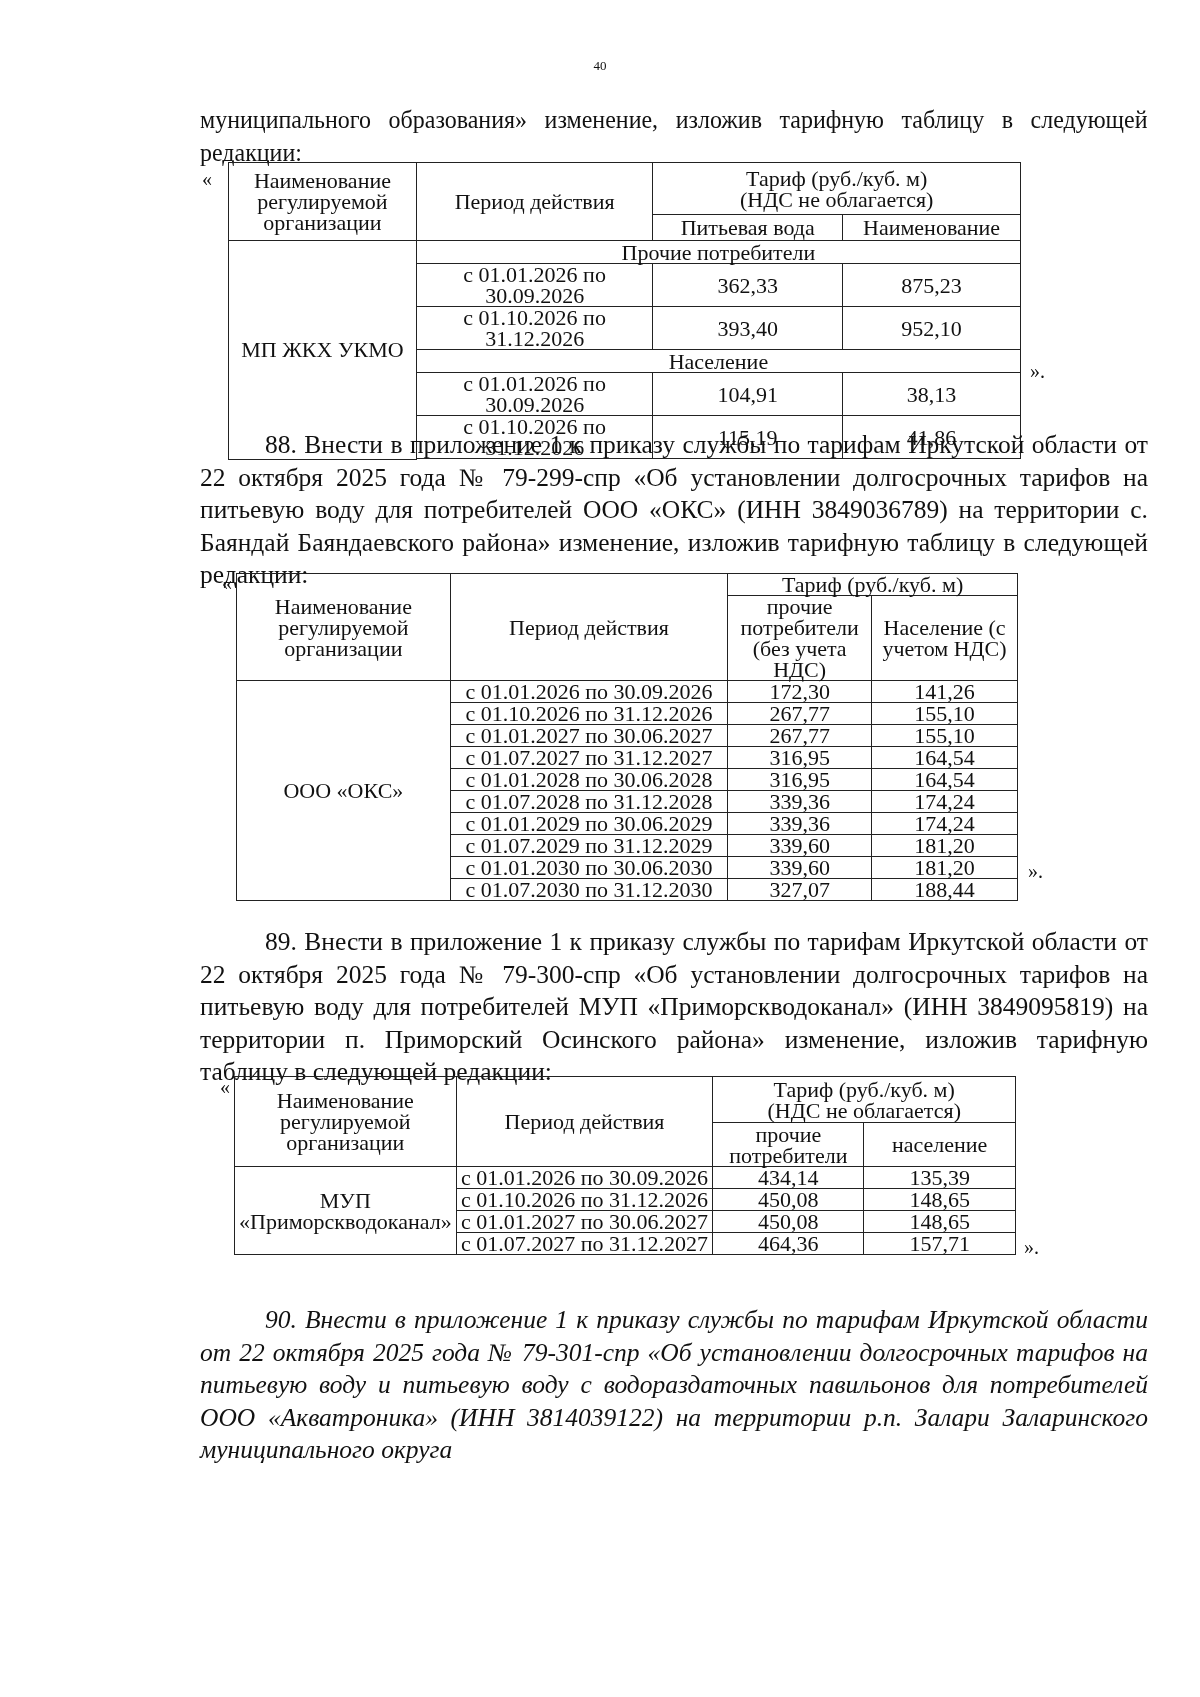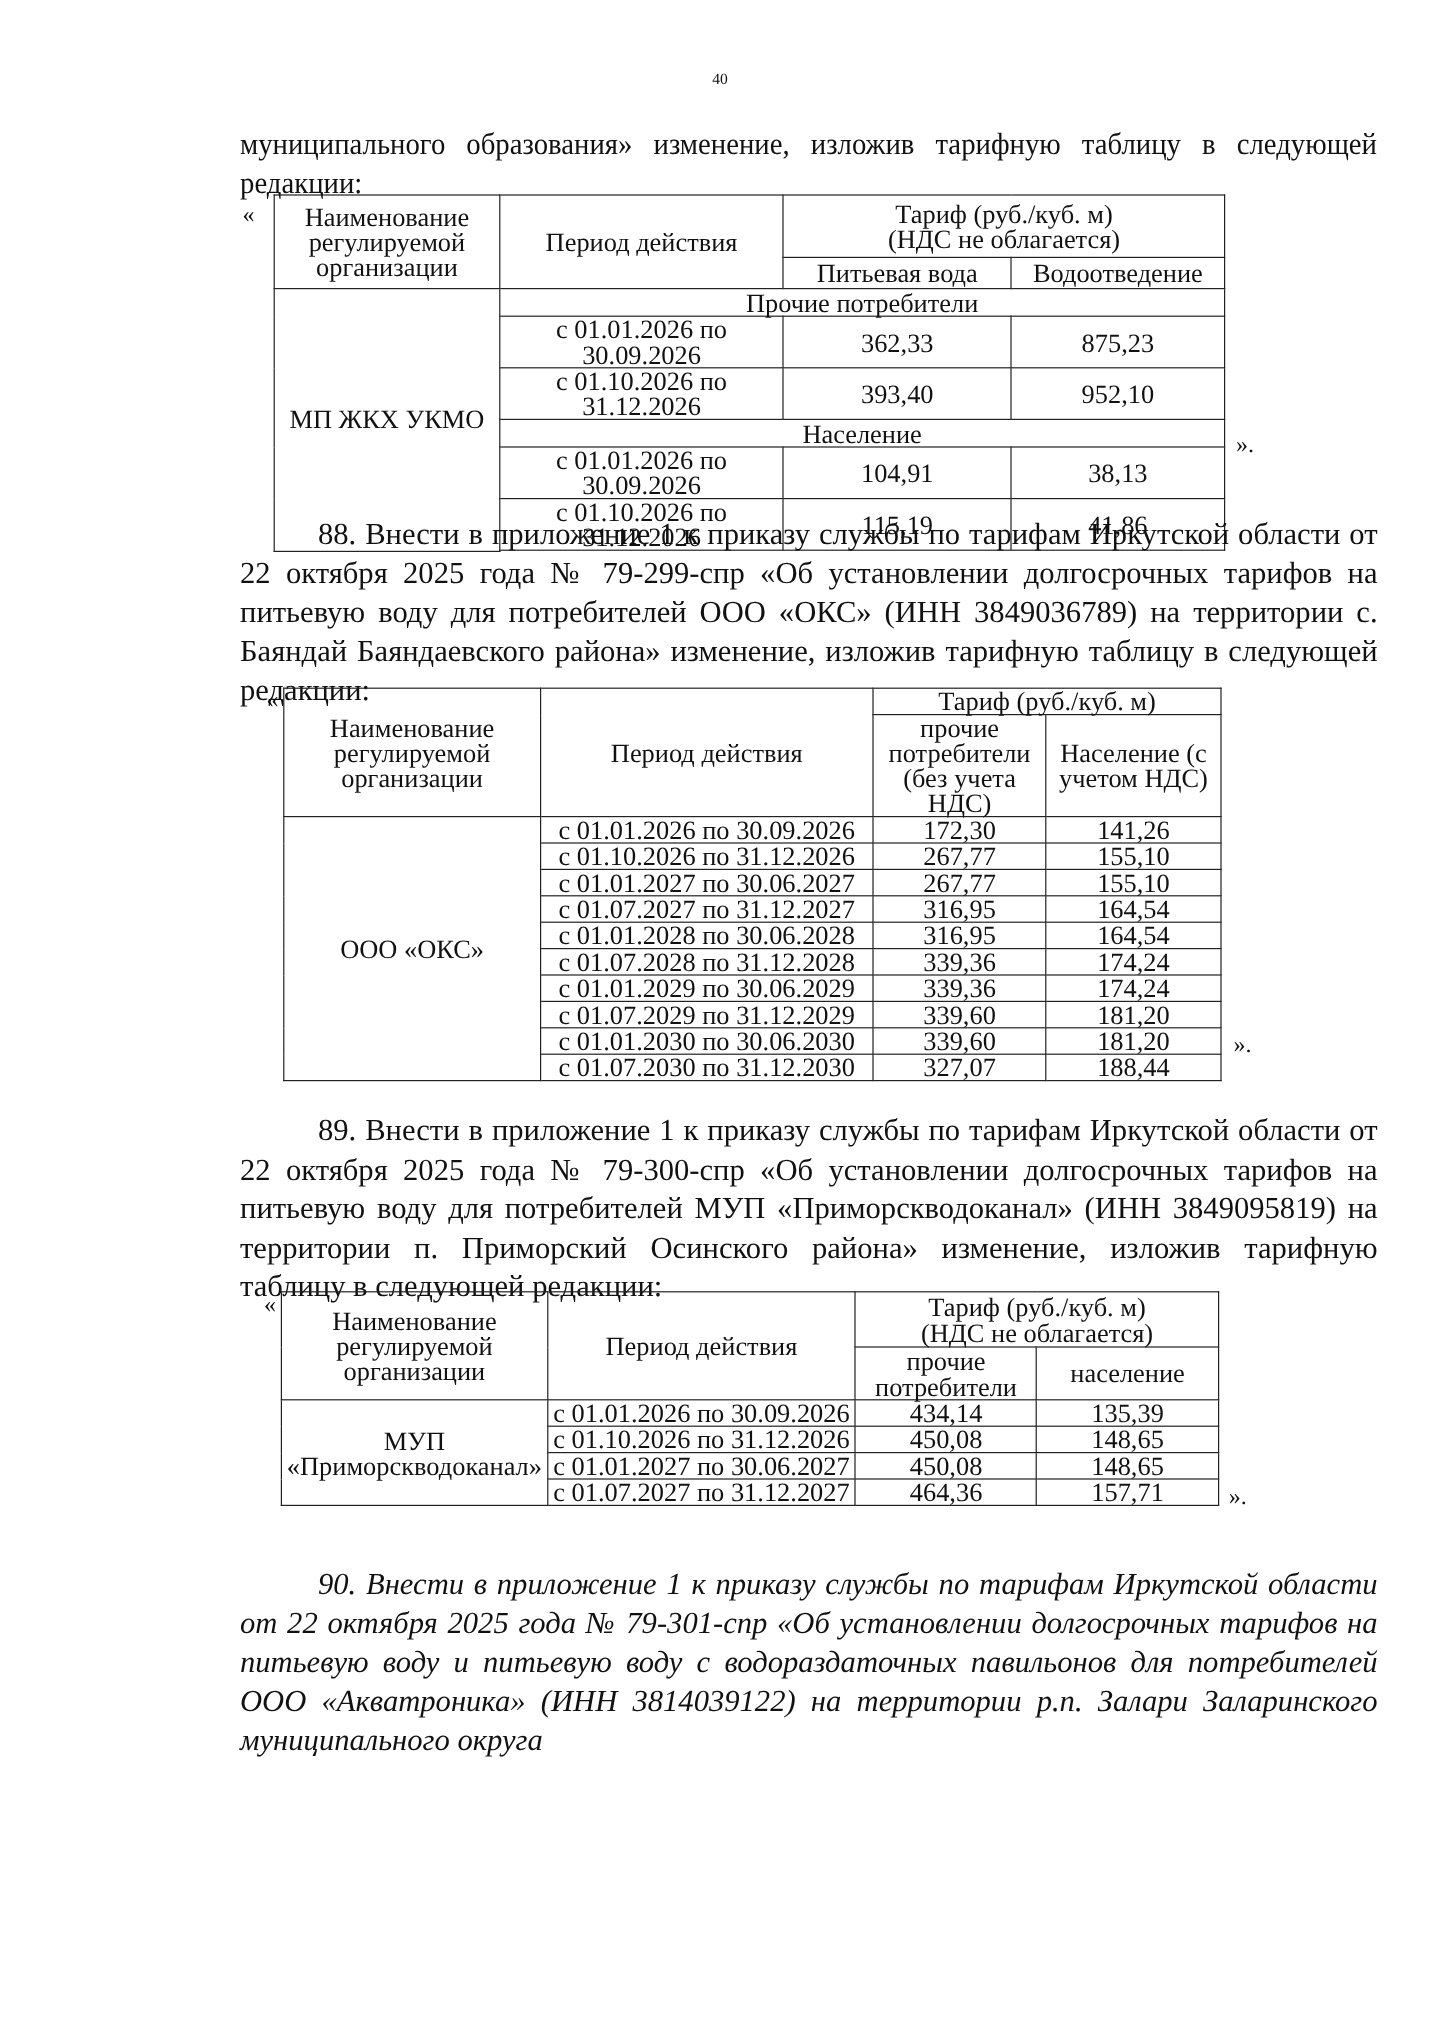--- a/index.html
+++ b/index.html
@@ -44,21 +44,21 @@
       <tr style="height:52px">
     <td rowspan="2">Наименование регулируемой организации</td>
     <td rowspan="2">Период действия</td>
     <td colspan="2">
       <div>Тариф (руб./куб. м)</div>
       <div>(НДС не облагается)</div>
     </td>
   </tr>
   <tr style="height:26px">
     <td>Питьевая вода</td>
-    <td>Водоотведение</td>
+    <td>Наименование</td>
   </tr>
   <tr class="subhead">
     <td rowspan="7">МП ЖКХ УКМО</td>
     <td colspan="3">Прочие потребители</td>
   </tr>
   <tr class="row">
     <td>с 01.01.2026 по 30.09.2026</td>
     <td>362,33</td>
     <td>875,23</td>
   </tr>

